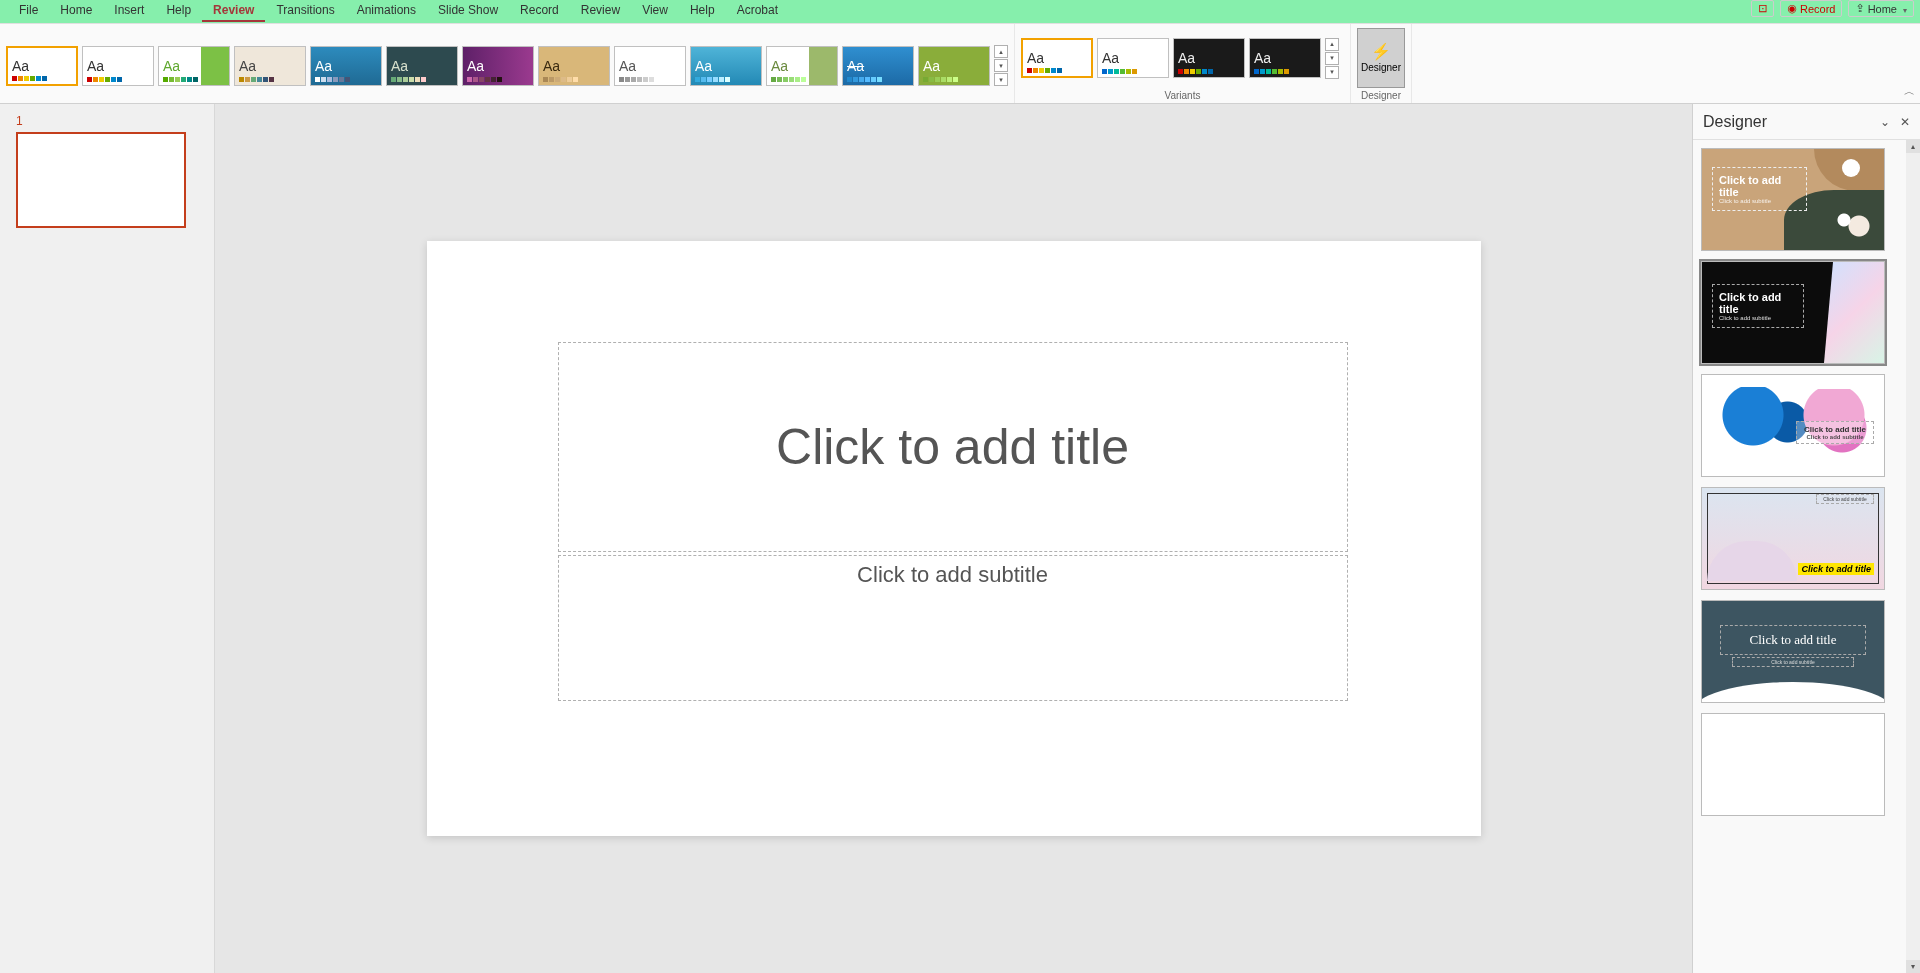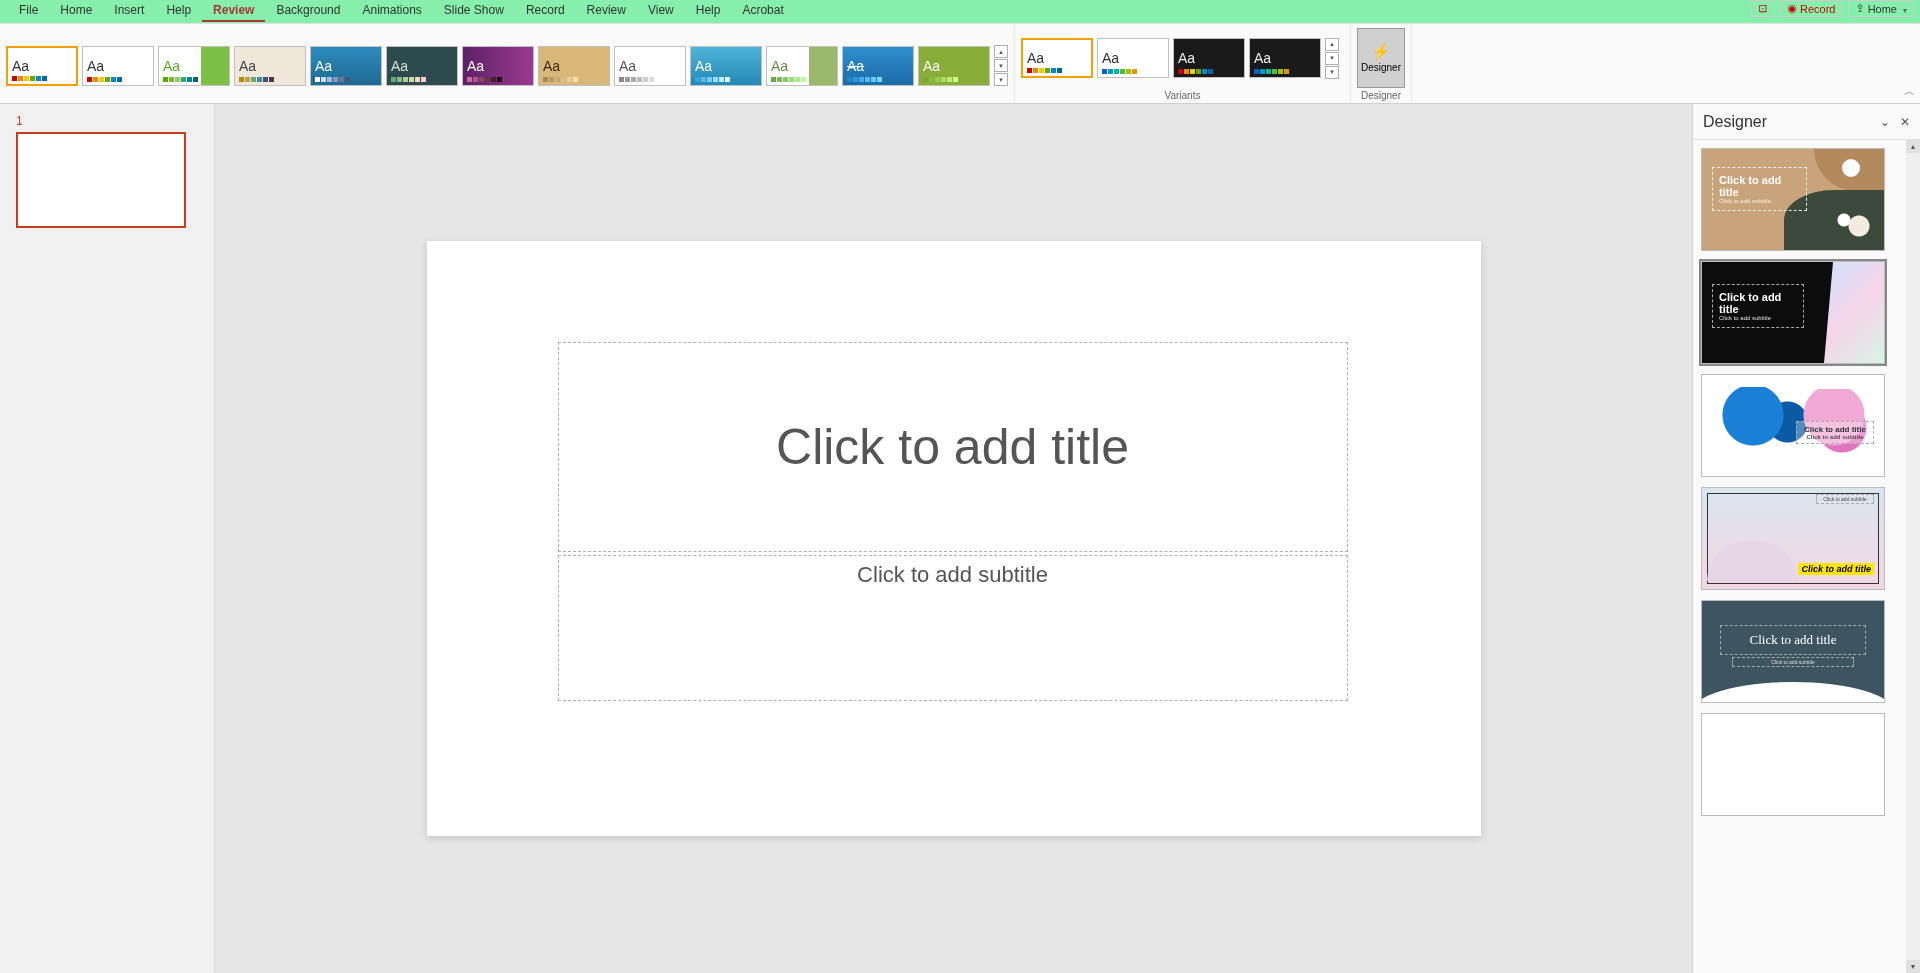--- a/index.html
+++ b/index.html
@@ -93,21 +93,21 @@
 </head>
 <body>
 
 <div class="menu-bar">
   <div id="menu-items" style="display:flex">
       <div class="menu-item">File</div>
       <div class="menu-item">Home</div>
       <div class="menu-item">Insert</div>
       <div class="menu-item">Help</div>
       <div class="menu-item active">Review</div>
-      <div class="menu-item">Background</div>
+      <div class="menu-item">Transitions</div>
       <div class="menu-item">Animations</div>
       <div class="menu-item">Slide Show</div>
       <div class="menu-item">Record</div>
       <div class="menu-item">Review</div>
       <div class="menu-item">View</div>
       <div class="menu-item">Help</div>
       <div class="menu-item">Acrobat</div>
     </div>
   <div class="menu-right">
     <div class="mr-btn">

